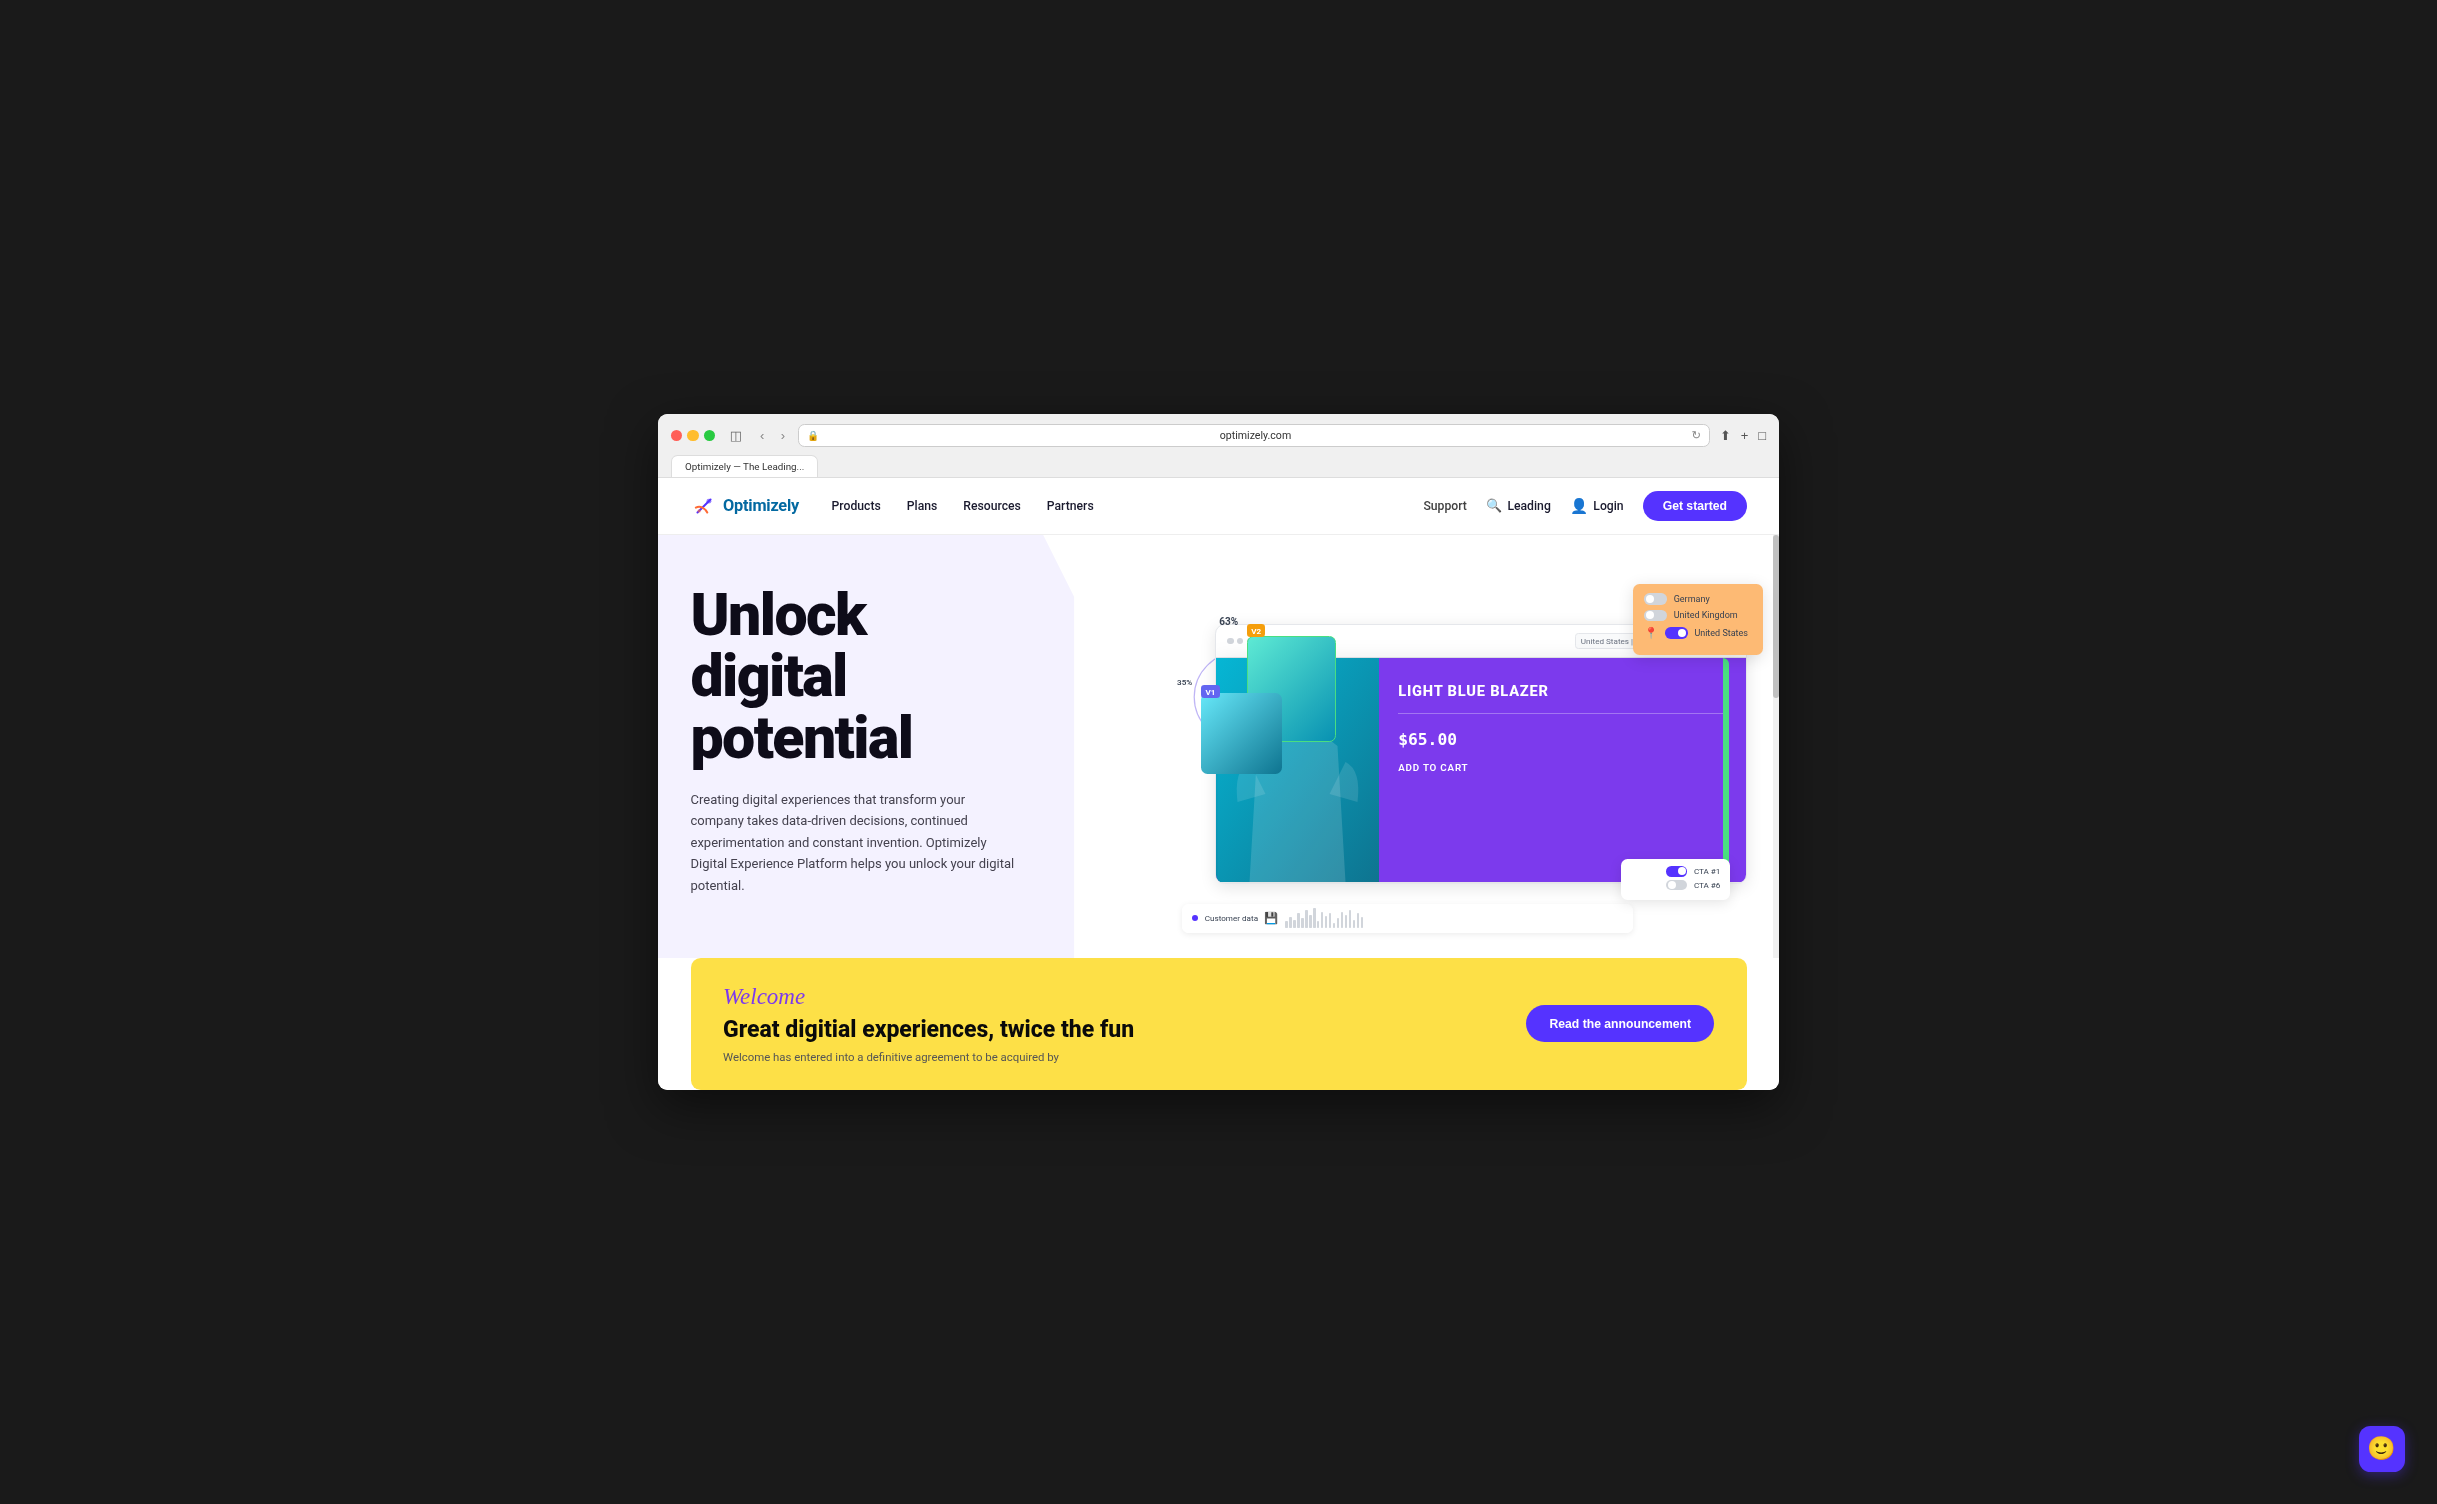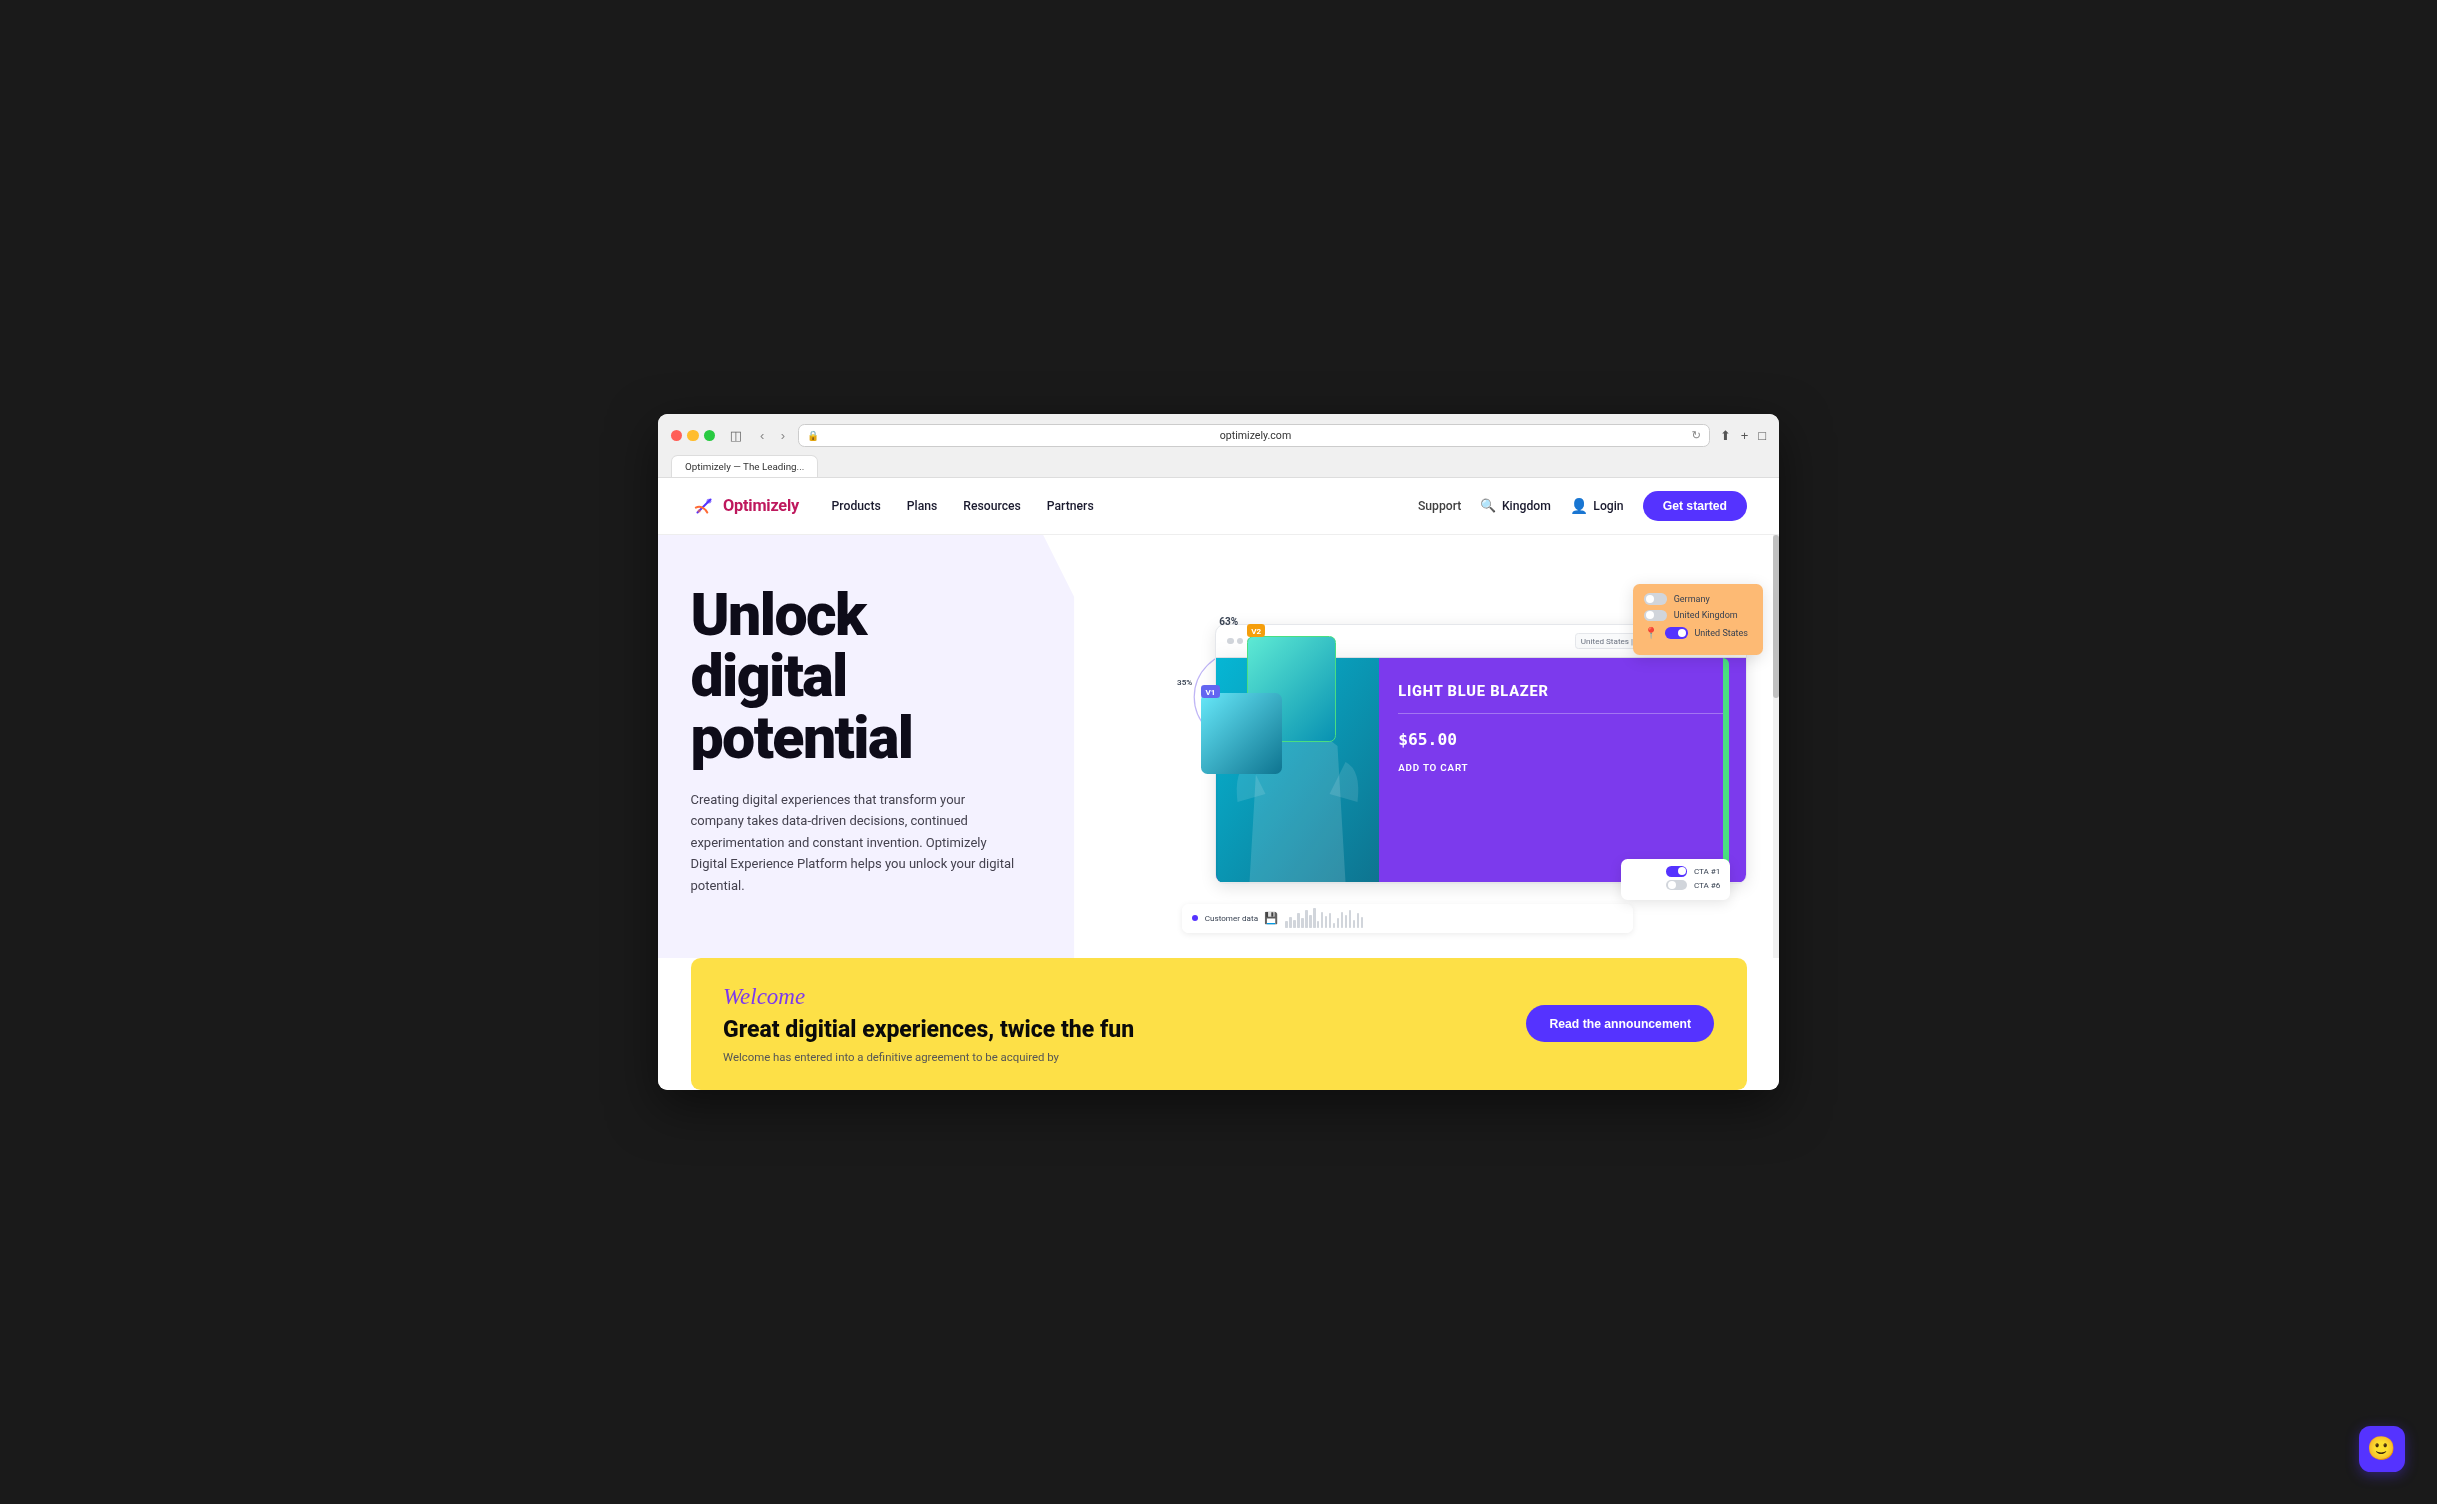--- a/index.html
+++ b/index.html
@@ -148,21 +148,21 @@
     }
 
     .logo-icon {
       width: 26px;
       height: 26px;
     }
 
     .logo-text {
       font-size: 16.3px;
       font-weight: 700;
-      color: #be185d;
+      color: #0369a1;
       letter-spacing: -0.2px;
     }
 
     .nav-links {
       display: flex;
       gap: 26px;
       align-items: center;
       flex: 1;
     }
 
@@ -778,21 +778,21 @@
         <a class="nav-link">Plans</a>
         <a class="nav-link">Resources</a>
         <a class="nav-link">Partners</a>
       </div>
 
       <div class="nav-right">
         <a class="nav-support">Support</a>
 
         <div class="nav-search">
           <span style="font-size:13px;">🔍</span>
-          <span>Kingdom</span>
+          <span>Leading</span>
         </div>
 
         <div class="nav-login">
           <span style="font-size:14.6px;">👤</span>
           <span>Login</span>
         </div>
 
         <button class="btn-get-started">Get started</button>
       </div>
     </nav>

